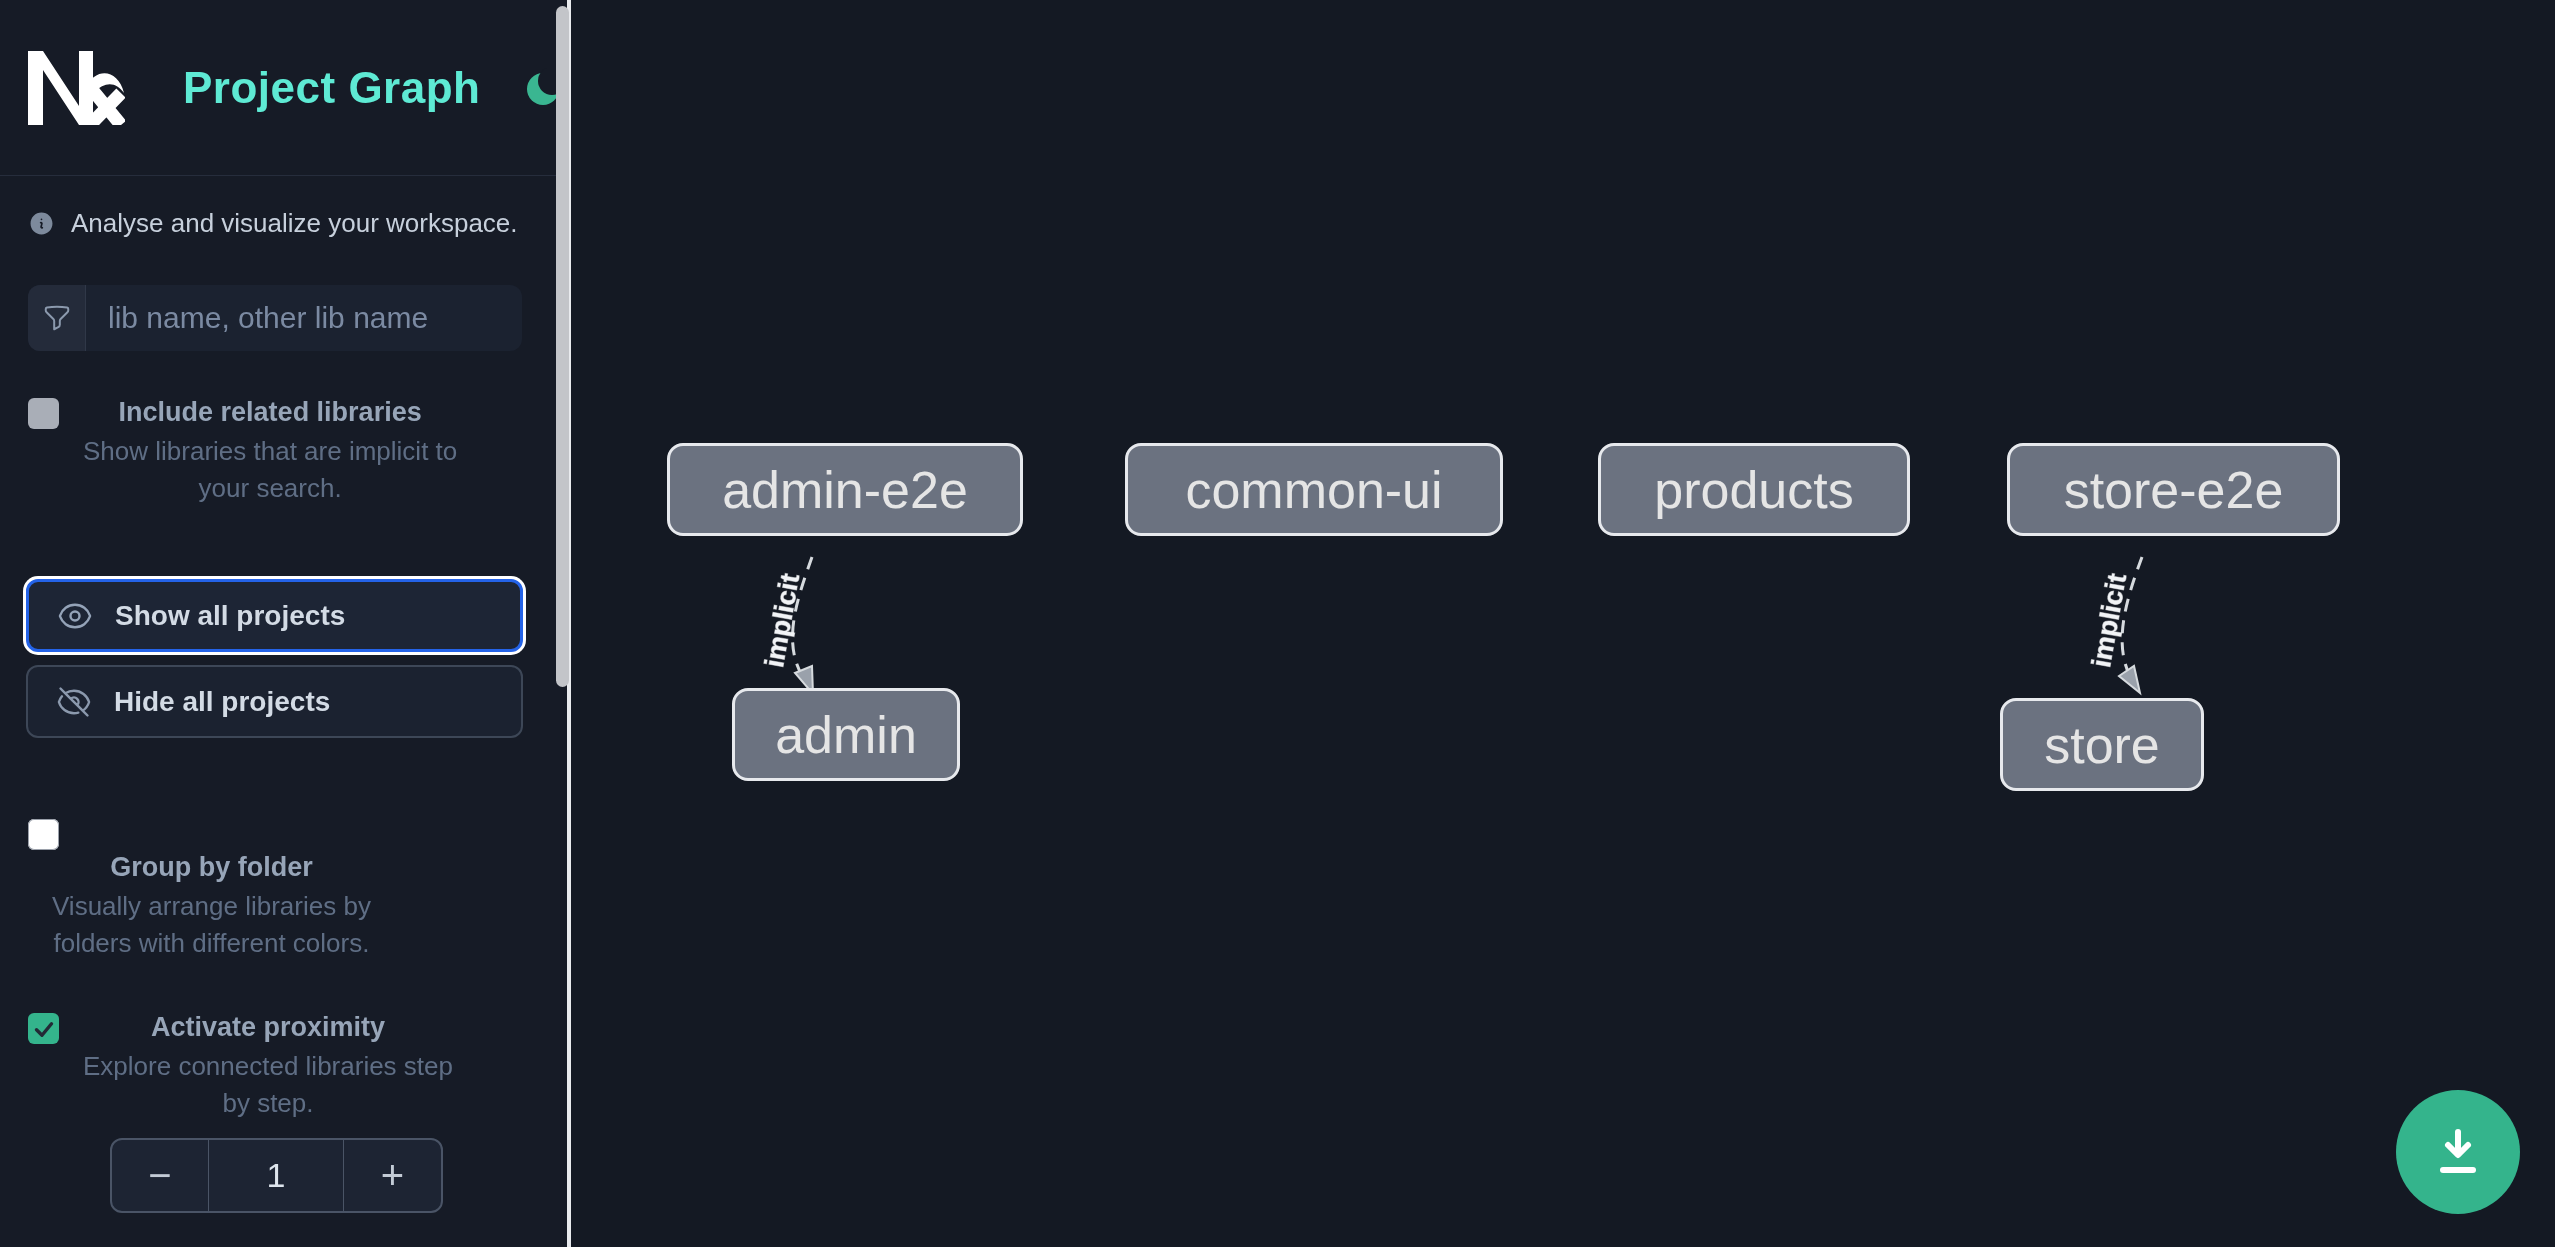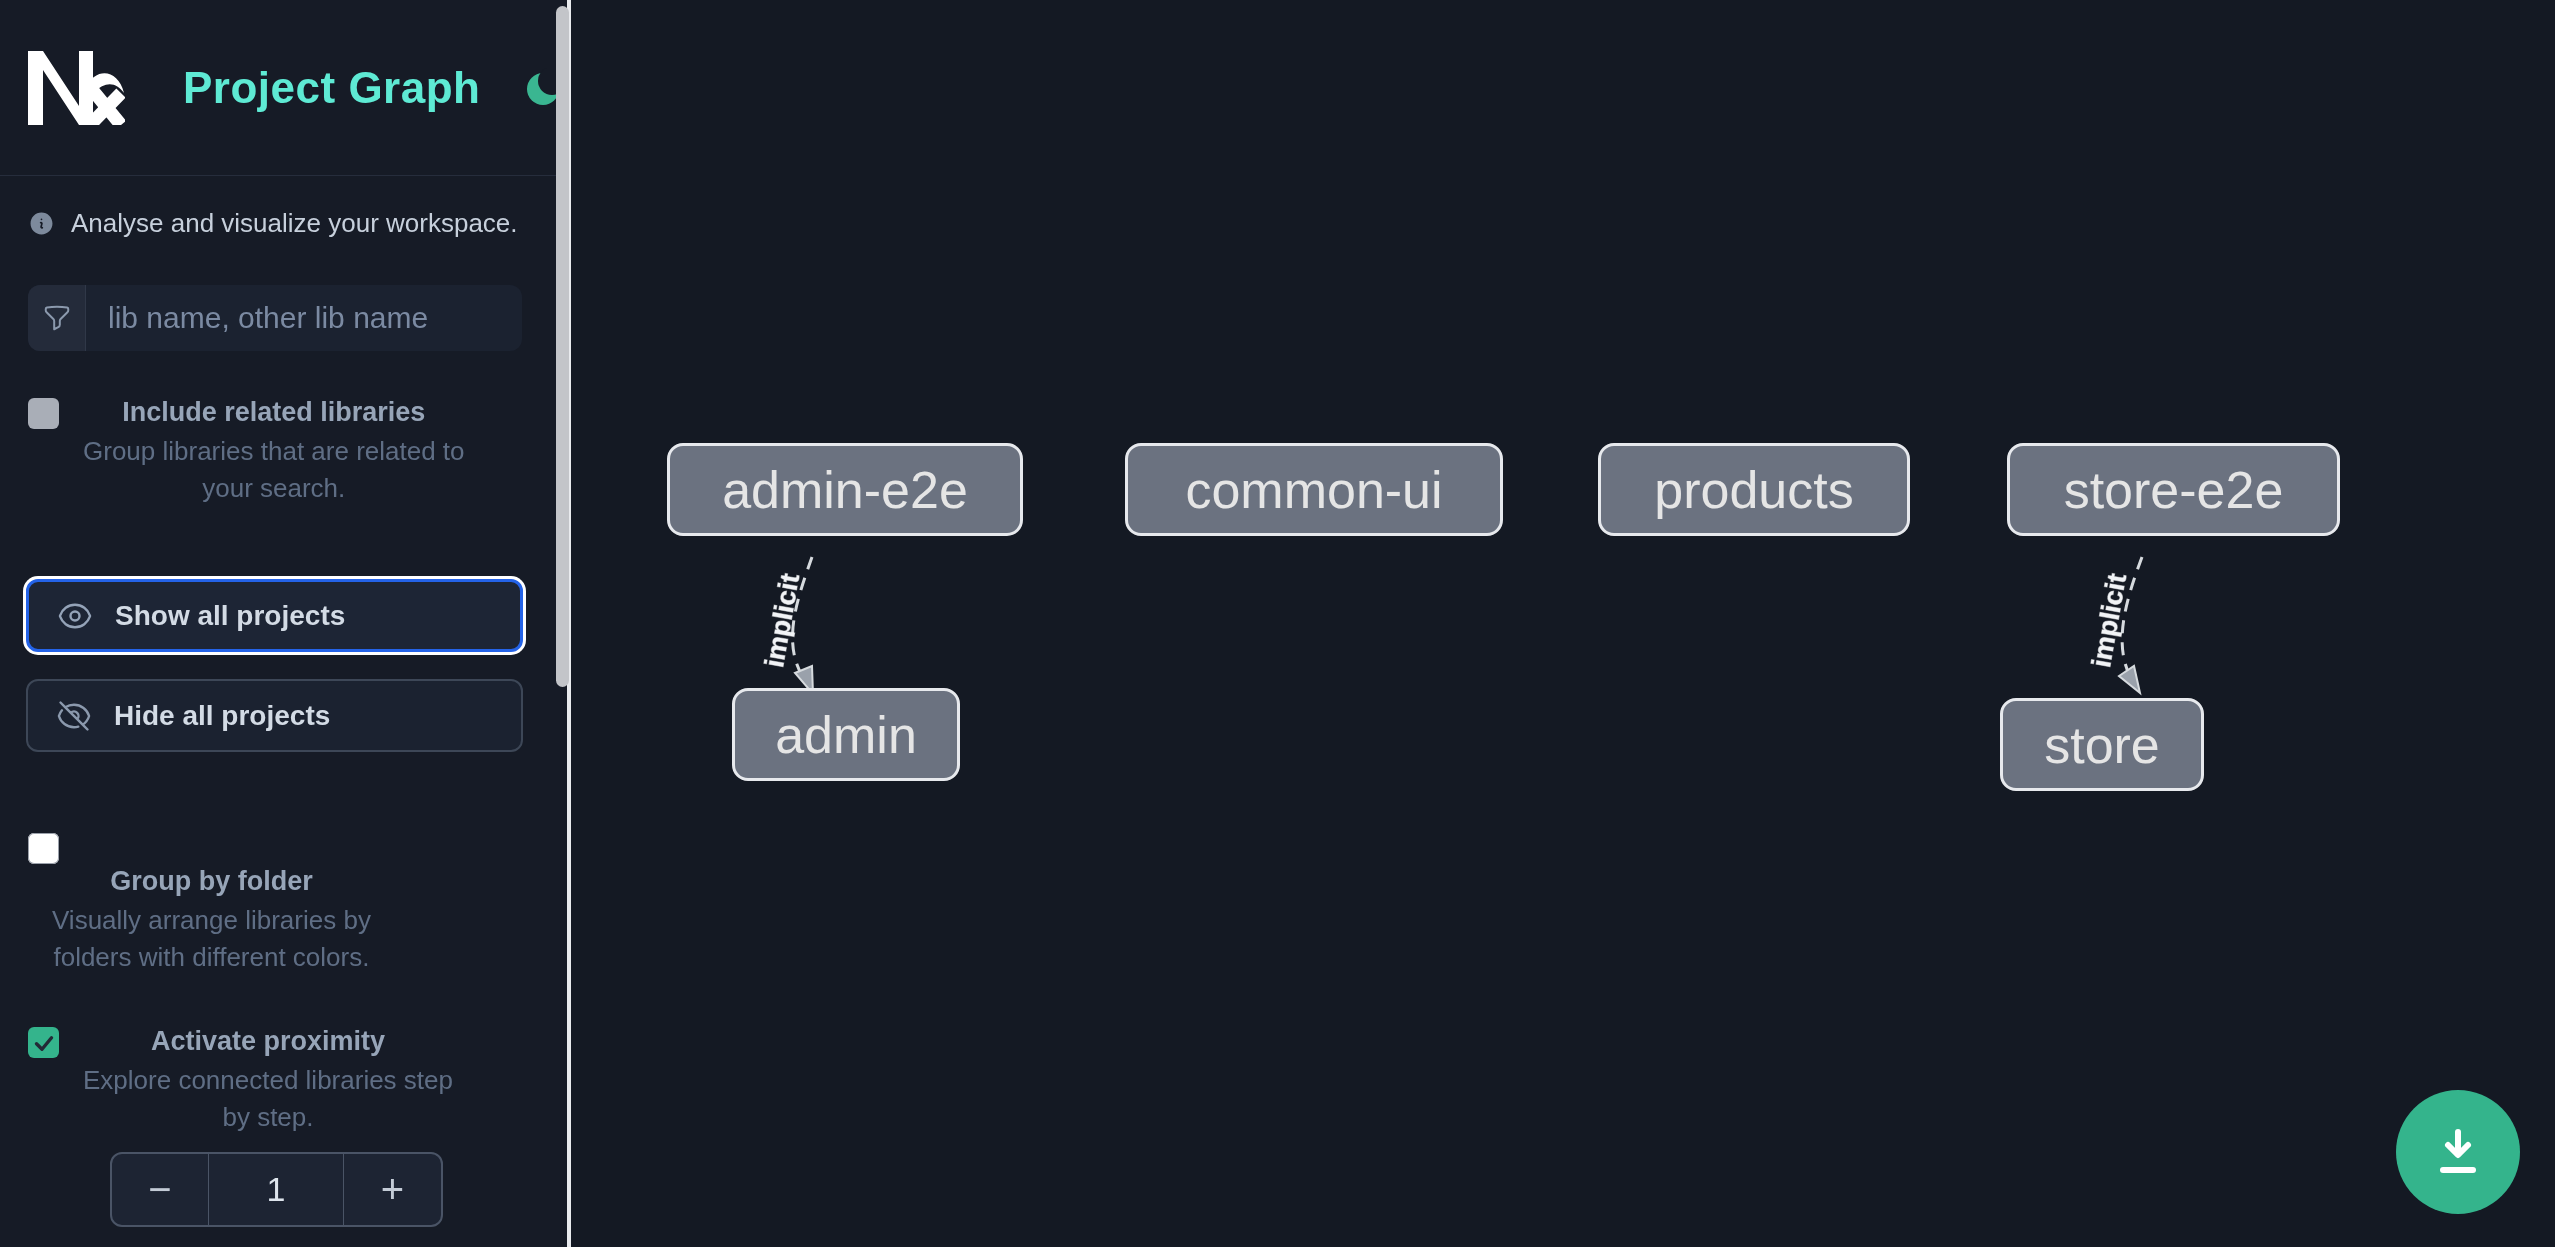--- a/index.html
+++ b/index.html
@@ -61,21 +61,21 @@
   .btn{
     margin:0 0 0 26px;width:497px;height:73px;box-sizing:border-box;border-radius:12px;
     display:flex;align-items:center;padding-left:28px;gap:22px;cursor:pointer;
     background:#1b2230;border:2px solid #3d4757;
   }
   .btn-label{font-size:28px;font-weight:600;color:#d3dbe5;}
   .btn-show{
     margin-top:72px;background:#1d2535;border:3px solid #2463e8;
     box-shadow:0 0 0 3px #ffffff;
   }
-  .btn-hide{margin-top:27px;}
+  .btn-hide{margin-top:13px;}
   .stepper{
     margin:16px 0 0 110px;width:333px;height:75px;box-sizing:border-box;
     border:2px solid #4a5466;border-radius:12px;background:#1d2433;
     display:flex;align-items:stretch;overflow:hidden;
   }
   .stepper .cell{display:flex;align-items:center;justify-content:center;}
   .stepper .dec{width:96px;border-right:1px solid #4a5466;font-size:40px;color:#c3cbd6;cursor:pointer;}
   .stepper .val{flex:1;font-size:34px;color:#dde4ec;}
   .stepper .inc{width:97px;border-left:1px solid #4a5466;font-size:40px;color:#c3cbd6;cursor:pointer;}
   
@@ -127,21 +127,21 @@
         <path stroke-linecap="round" stroke-linejoin="round" d="M12 3c2.755 0 5.455.232 8.083.678.533.09.917.556.917 1.096v1.044a2.25 2.25 0 0 1-.659 1.591l-5.432 5.432a2.25 2.25 0 0 0-.659 1.591v2.927a2.25 2.25 0 0 1-1.244 2.013L9.75 21v-6.568a2.25 2.25 0 0 0-.659-1.591L3.659 7.409A2.25 2.25 0 0 1 3 5.818V4.774c0-.54.384-1.006.917-1.096A48.32 48.32 0 0 1 12 3Z"></path>
       </svg>
     </div>
     <input type="text" placeholder="lib name, other lib name" style="">
   </div>
 
   <div class="opt opt-include">
     <div class="box box-gray"></div>
     <div class="texts">
       <div class="label">Include related libraries</div>
-      <div class="desc">Group libraries that are related to
+      <div class="desc">Show libraries that are implicit to
 your search.</div>
     </div>
   </div>
 
   <div class="btn btn-show">
     <svg width="36" height="36" viewBox="0 0 24 24" fill="none" stroke="#94a3b8" stroke-width="1.6">
       <path stroke-linecap="round" stroke-linejoin="round" d="M2.036 12.322a1.012 1.012 0 0 1 0-.639C3.423 7.51 7.36 4.5 12 4.5c4.638 0 8.573 3.007 9.963 7.178.07.207.07.431 0 .639C20.577 16.49 16.64 19.5 12 19.5c-4.638 0-8.573-3.007-9.963-7.178Z"></path>
       <path stroke-linecap="round" stroke-linejoin="round" d="M15 12a3 3 0 1 1-6 0 3 3 0 0 1 6 0Z"></path>
     </svg>
     <span class="btn-label">Show all projects</span>

